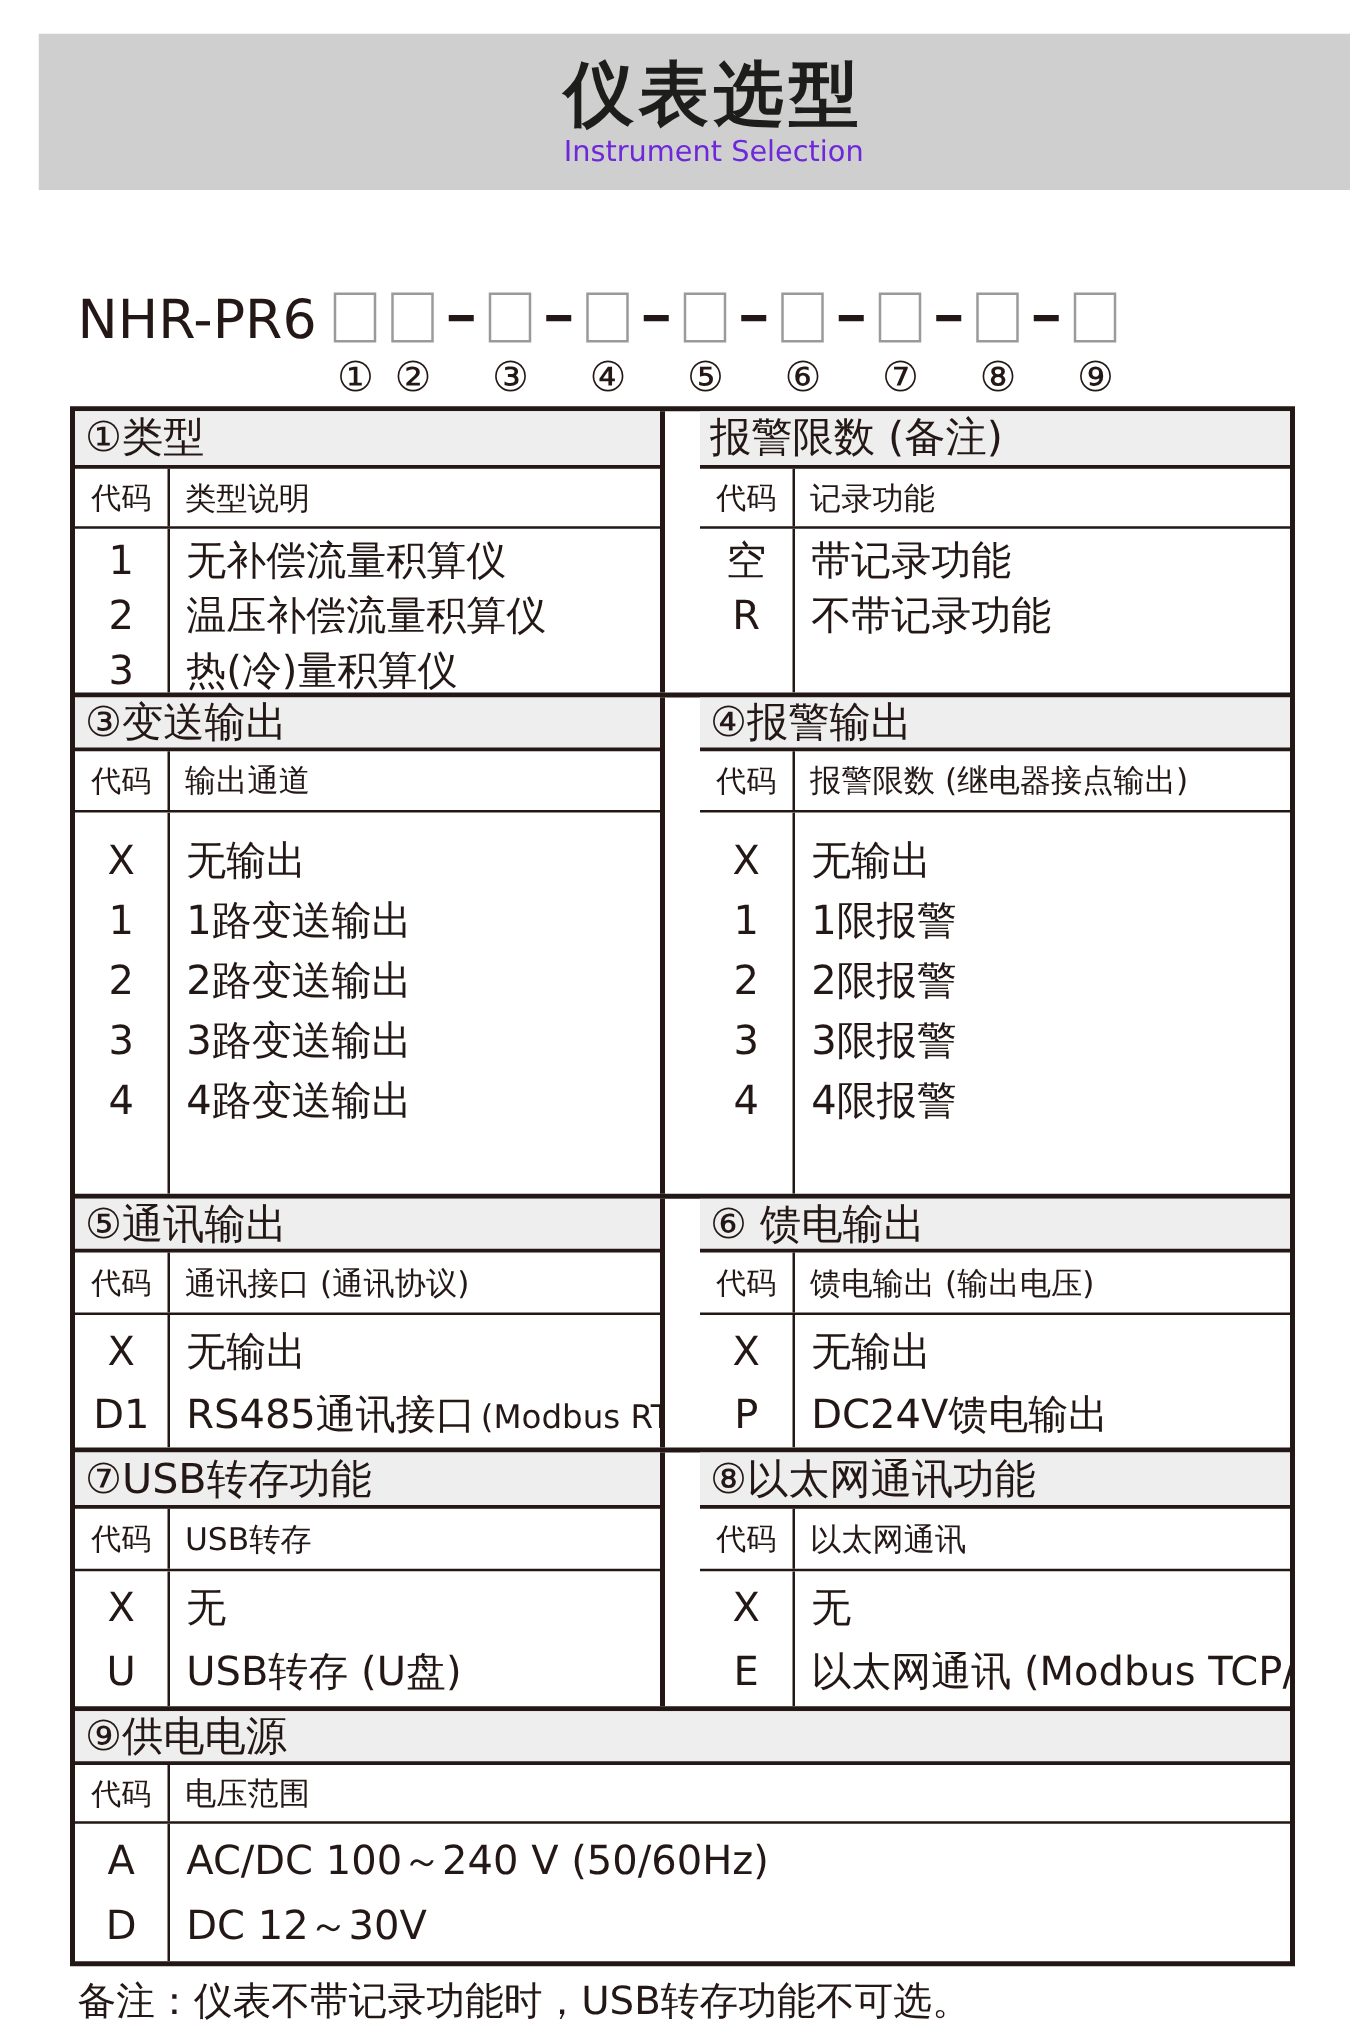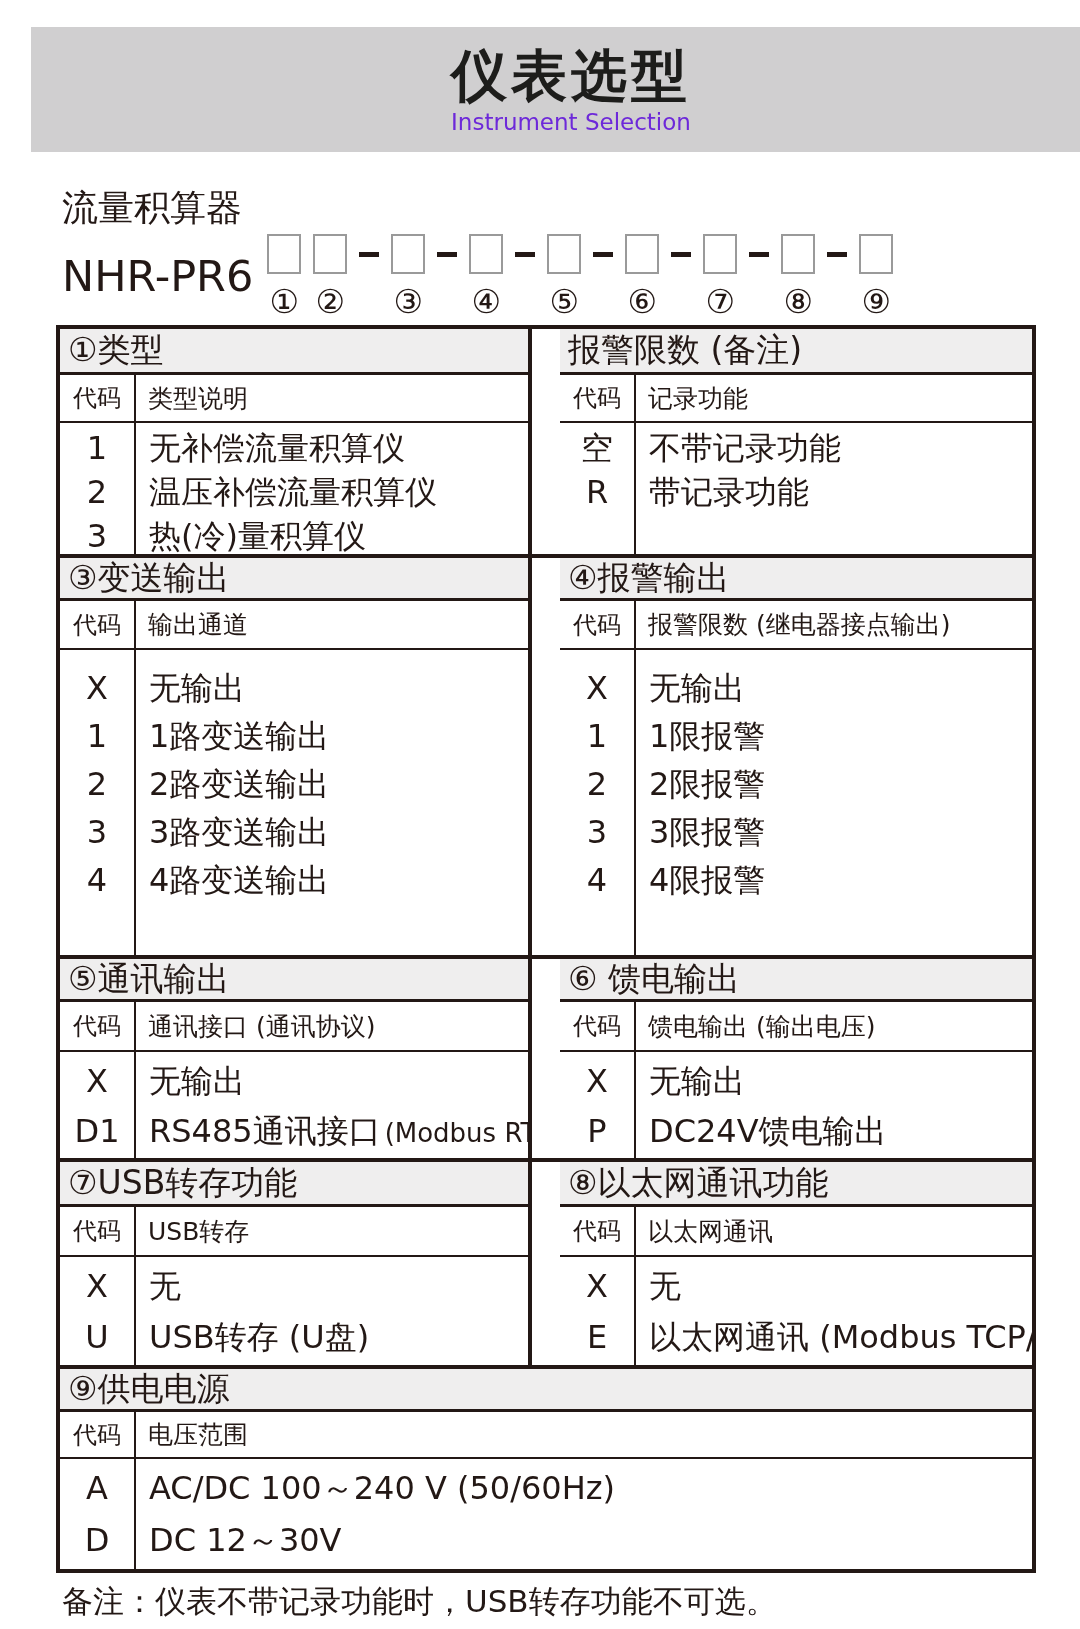--- a/index.html
+++ b/index.html
@@ -10,21 +10,21 @@
   
   .banner{
     position:absolute;top:27px;left:0;width:1080px;height:125px;background:#d0cfd0;
     display:flex;flex-direction:column;align-items:center;justify-content:center;margin-left:31px;
   }
   .banner-title{font-size:56px;font-weight:600;letter-spacing:4px;line-height:62px;color:#1d1d1b;}
   .banner-sub{font-size:23px;font-weight:400;line-height:26px;color:#6d28d9;margin-top:2px;}
   
   .product-name{position:absolute;top:188px;left:62px;font-size:36px;font-weight:500;line-height:40px;}
   .model-row{position:absolute;top:234px;left:62px;display:flex;align-items:flex-start;}
-  .model-prefix{font-size:43px;font-weight:500;line-height:44px;margin-right:6px;margin-top:20px;}
+  .model-prefix{font-size:43px;font-weight:500;line-height:44px;margin-right:6px;}
   .unit{display:flex;flex-direction:column;align-items:center;margin-left:12px;}
   .unit.pair-first{margin-left:8px;}
   .mbox{width:34px;height:40px;border:2px solid #9a9a9a;background:#fff;box-sizing:border-box;}
   .circ{margin-top:10px;font-size:33px;line-height:36px;color:#231815;}
   .mdash{width:20px;height:5px;background:#231815;margin-left:12px;margin-top:18px;}
   
   .sel-table{
     position:absolute;top:325px;left:56px;width:980px;box-sizing:border-box;
     border:4px solid #231815;background:#fff;
   }
@@ -74,21 +74,20 @@
 </head>
 <body>
 
 <div class="page">
 
   <div class="banner">
     <div class="banner-title">仪表选型</div>
     <div class="banner-sub">Instrument Selection</div>
   </div>
 
-  <div class="product-name">流量积算器</div>
 
   <div class="model-row">
     <div class="model-prefix">NHR-PR6</div>
     <div class="unit pair-first">
       <div class="mbox"></div>
       <div class="circ">①</div>
     </div>
     <div class="unit">
       <div class="mbox"></div>
       <div class="circ">②</div>
@@ -157,22 +156,22 @@
         <div class="sec-sub">
           <div class="code-h">代码</div>
           <div class="col-h">记录功能</div>
         </div>
         <div class="sec-data">
           <div class="codes">
             <div class="drow">空</div>
             <div class="drow">R</div>
           </div>
           <div class="descs">
+            <div class="drow">带记录功能</div>
             <div class="drow">不带记录功能</div>
-            <div class="drow">带记录功能</div>
           </div>
         </div>
       </div>
     </div>
 
     <div class="band b2">
       <div class="sec sec-l">
         <div class="sec-title">③变送输出</div>
         <div class="sec-sub">
           <div class="code-h">代码</div>

